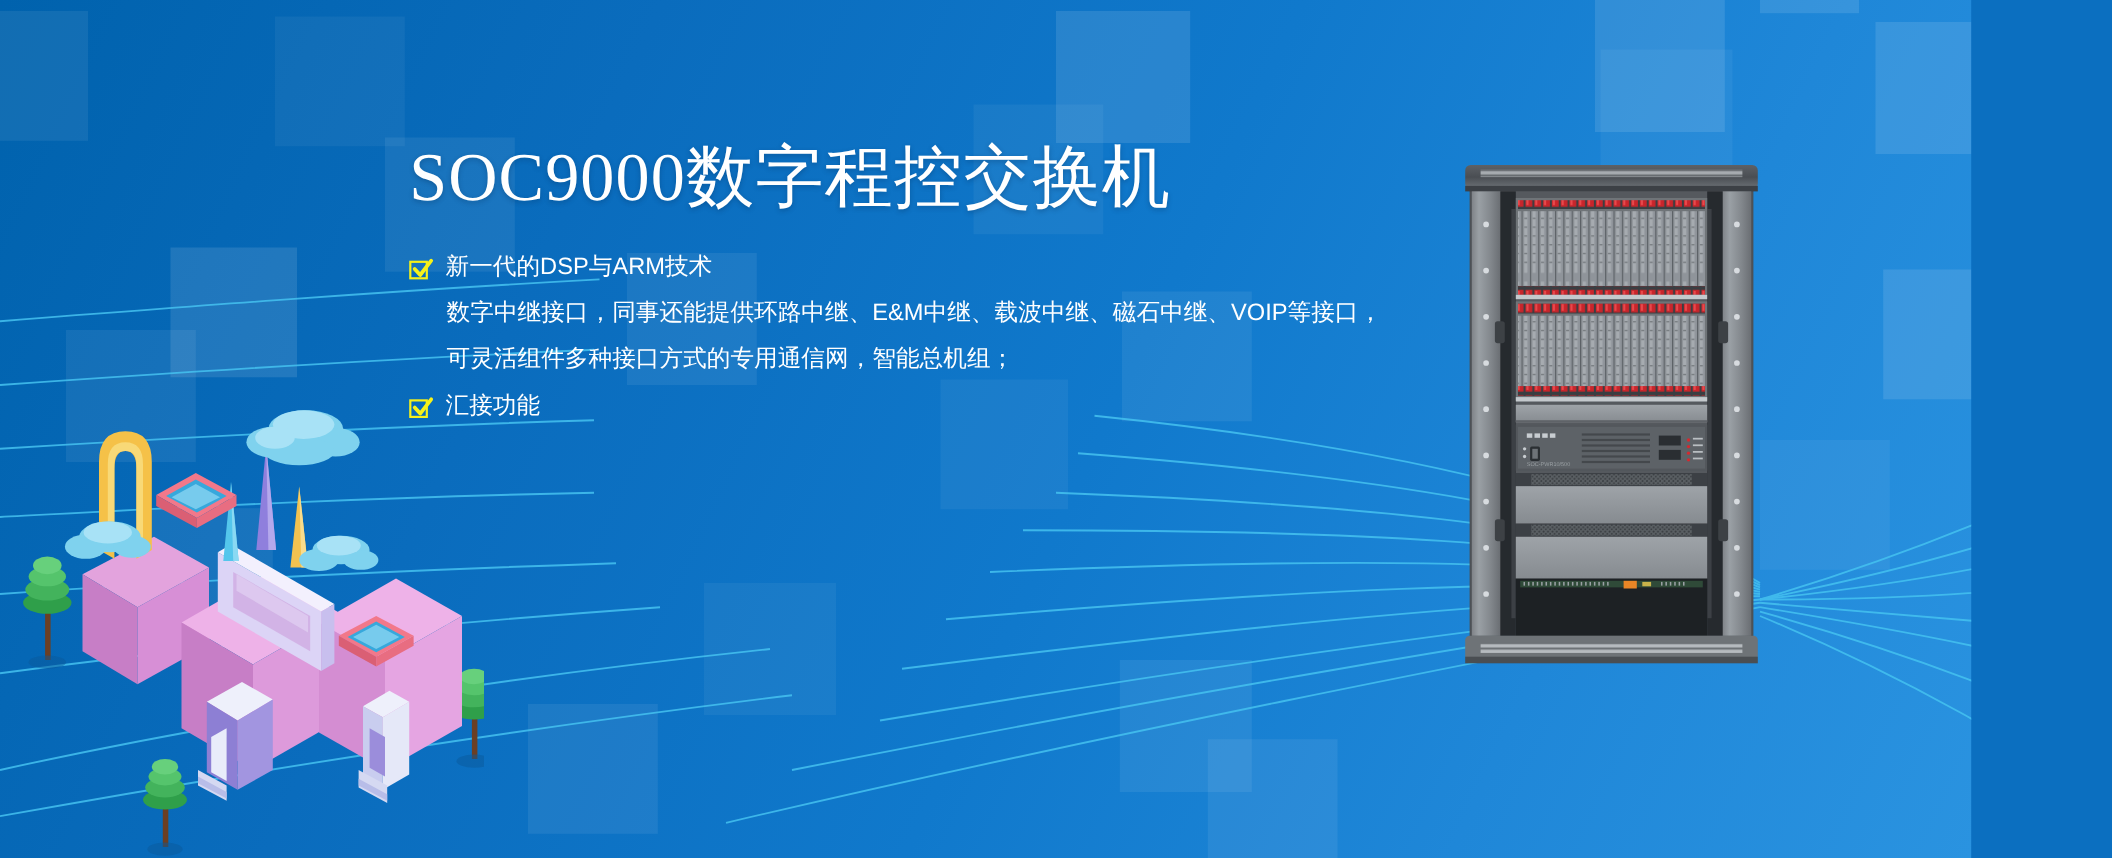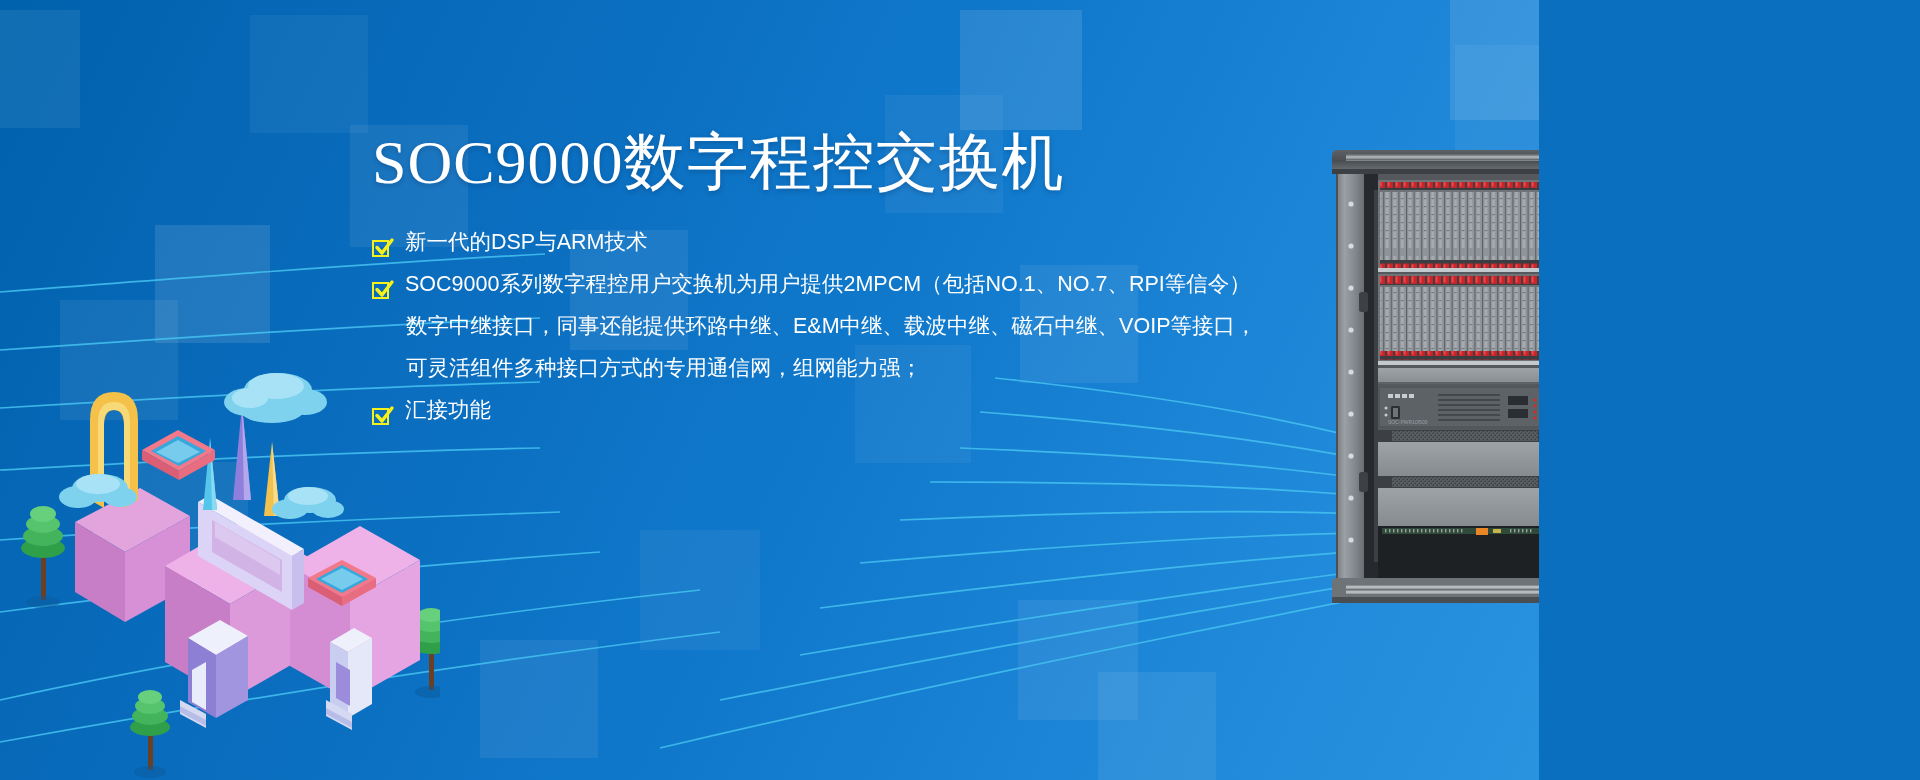--- a/index.html
+++ b/index.html
@@ -4,21 +4,21 @@
 <style>
   * { margin:0; padding:0; box-sizing:border-box; }
   html,body { width:1920px; height:780px; overflow:hidden; }
   body {
     font-family:"Liberation Sans","DejaVu Sans",sans-serif;
     background:#0b6fc0;
   }
 
   .banner{
     position:relative;
-    width:1539px; height:780px;
+    width:1792px; height:780px;
     overflow:hidden;
     background:
       linear-gradient(115deg,#0062ad 0%,#0a6cbd 28%,#1079cc 55%,#1f87d8 78%,#2a93e0 100%);
   }
 
   
   .sq{ position:absolute; background:rgba(255,255,255,.07); pointer-events:none; }
   .sq.b{ background:rgba(255,255,255,.11); }
   .sq.c{ background:rgba(255,255,255,.05); }
 
@@ -35,21 +35,21 @@
     color:#ffffff;
     font-size:62px;
     letter-spacing:1px;
     line-height:1.1;
     white-space:nowrap;
     font-weight:400;
     text-shadow:0 2px 5px rgba(0,40,80,.30);
   }
   .bullets{ margin-top:32px; }
   .brow{
-    display:flex; align-items:flex-end;
+    display:flex; align-items:center;
     margin-bottom:13px;
     color:#ffffff;
     font-size:21.5px;
     line-height:1.35;
     white-space:nowrap;
   }
   .brow.cont{ padding-left:34px; margin-bottom:13px; }
   .chk{
     flex:0 0 auto;
     width:17px; height:17px;
@@ -476,35 +476,27 @@
       <div class="brow">
         <span class="chk">
           <svg viewBox="0 0 24 24">
               <path d="M5 12.5 L10 18 L20 5" stroke="#f6f11a" stroke-width="3.4" fill="none" stroke-linecap="round" stroke-linejoin="round"></path>
             </svg>
         </span>
         <span class="btext">新一代的DSP与ARM技术</span>
       </div>
 
 
-      <div class="brow">
-        <span class="chk">
-          <svg viewBox="0 0 24 24">
-              <path d="M5 12.5 L10 18 L20 5" stroke="#f6f11a" stroke-width="3.4" fill="none" stroke-linecap="round" stroke-linejoin="round"></path>
-            </svg>
-        </span>
-        <span class="btext">SOC9000系列数字程控用户交换机为用户提供2MPCM（包括NO.1、NO.7、RPI等信令）</span>
-      </div>
 
       <div class="brow cont">
         <span class="btext">数字中继接口，同事还能提供环路中继、E&amp;M中继、载波中继、磁石中继、VOIP等接口，</span>
       </div>
 
       <div class="brow cont">
-        <span class="btext">可灵活组件多种接口方式的专用通信网，组网能力强；</span>
+        <span class="btext">可灵活组件多种接口方式的专用通信网，智能总机组；</span>
       </div>
 
 
       <div class="brow">
         <span class="chk">
           <svg viewBox="0 0 24 24">
               <path d="M5 12.5 L10 18 L20 5" stroke="#f6f11a" stroke-width="3.4" fill="none" stroke-linecap="round" stroke-linejoin="round"></path>
             </svg>
         </span>
         <span class="btext">汇接功能</span>

